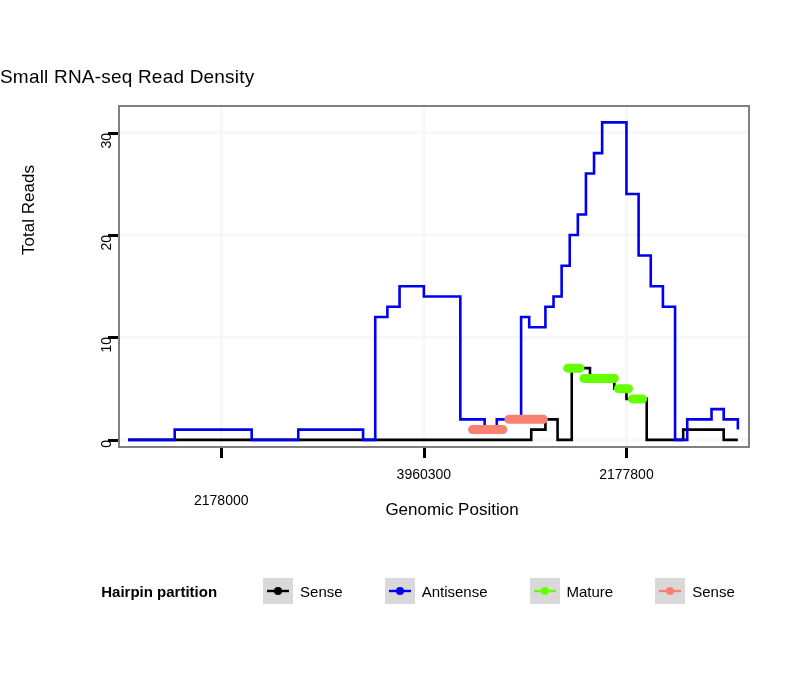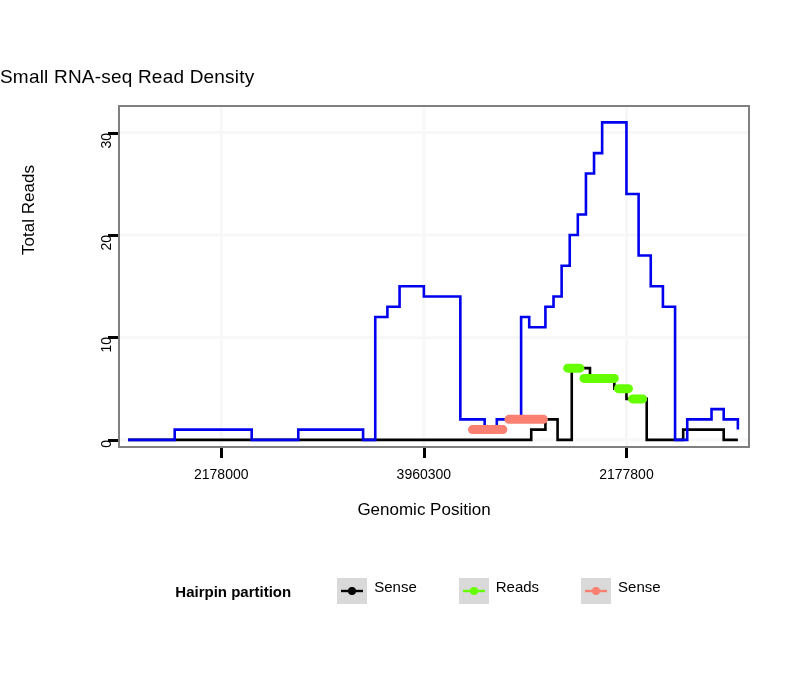--- a/index.html
+++ b/index.html
@@ -36,21 +36,21 @@
     left: -46px;
     top: 200px;
     width: 150px;
     text-align: center;
     font-size: 17px;
     transform: rotate(-90deg);
     transform-origin: center center;
   }
   .x-axis-title {
     position: absolute;
-    left: 108px;
+    left: 136px;
     top: 500px;
     width: 632px;
     text-align: center;
     font-size: 17px;
   }
   .panel {
     position: absolute;
     left: 118px;
     top: 105px;
     width: 632px;
@@ -111,20 +111,21 @@
     gap: 0px;
     padding-left: 20px;
   }
   .legend-title {
     font-size: 15px;
     font-weight: bold;
     margin-right: 18px;
   }
   .legend-entry {
     display: flex;
+    align-items: center;
     margin-right: 14px;
     margin-left: 28px;
   }
   .legend-key {
     width: 30px;
     height: 26px;
     background: #d9d9d9;
     display: flex;
     align-items: center;
     justify-content: center;
@@ -181,21 +182,21 @@
           <line x1="498.3483870967742" x2="508.47741935483873" y1="281.6465256797583" y2="281.6465256797583" stroke="#66FF00" stroke-width="9" stroke-linecap="round"></line>
           <line x1="512.5290322580645" x2="522.658064516129" y1="291.88821752265864" y2="291.88821752265864" stroke="#66FF00" stroke-width="9" stroke-linecap="round"></line>
           <line x1="352.49032258064517" x2="382.87741935483865" y1="322.6132930513595" y2="322.6132930513595" stroke="#FA8072" stroke-width="9" stroke-linecap="round"></line>
           <line x1="388.95483870967746" x2="423.39354838709676" y1="312.3716012084592" y2="312.3716012084592" stroke="#FA8072" stroke-width="9" stroke-linecap="round"></line>
         </g>
     </svg>
   </div>
 
   <div id="xtick-group">
       <div class="xtick-mark" style="left: 220.29px;"></div>
-      <div class="xtick-label" style="left: 221.29px;">2178000</div>
+      <div class="xtick-label" style="left: 221.29px; margin-top: 26px;">2178000</div>
       <div class="xtick-mark" style="left: 422.871px;"></div>
       <div class="xtick-label" style="left: 423.871px;">3960300</div>
       <div class="xtick-mark" style="left: 625.452px;"></div>
       <div class="xtick-label" style="left: 626.452px;">2177800</div>
     </div>
 
   <div class="x-axis-title">Genomic Position</div>
 
   <div class="legend">
     <span class="legend-title">Hairpin partition</span>
@@ -205,25 +206,34 @@
             <svg width="24" height="20">
               <line x1="1" x2="23" y1="10" y2="10" stroke="#000000" stroke-width="2.4"></line>
               <circle cx="12" cy="10" r="4" fill="#000000"></circle>
             </svg>
           </div>
           <span class="legend-label">Sense</span>
         </div>
         <div class="legend-entry">
           <div class="legend-key">
             <svg width="24" height="20">
+              <line x1="1" x2="23" y1="10" y2="10" stroke="#0000EE" stroke-width="2.4"></line>
+              <circle cx="12" cy="10" r="4" fill="#0000EE"></circle>
+            </svg>
+          </div>
+          <span class="legend-label">Antisense</span>
+        </div>
+        <div class="legend-entry">
+          <div class="legend-key">
+            <svg width="24" height="20">
               <line x1="1" x2="23" y1="10" y2="10" stroke="#66FF00" stroke-width="2.4"></line>
               <circle cx="12" cy="10" r="4" fill="#66FF00"></circle>
             </svg>
           </div>
-          <span class="legend-label">Reads</span>
+          <span class="legend-label">Mature</span>
         </div>
         <div class="legend-entry">
           <div class="legend-key">
             <svg width="24" height="20">
               <line x1="1" x2="23" y1="10" y2="10" stroke="#FA8072" stroke-width="2.4"></line>
               <circle cx="12" cy="10" r="4" fill="#FA8072"></circle>
             </svg>
           </div>
           <span class="legend-label">Sense</span>
         </div>

